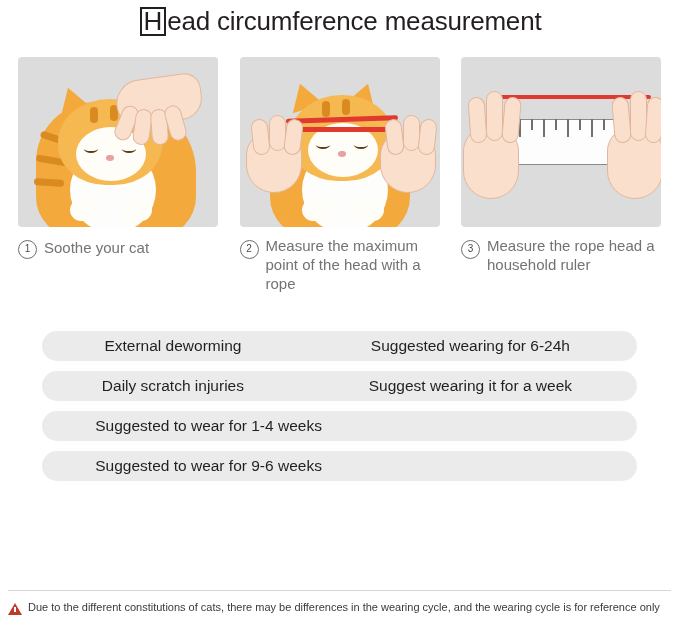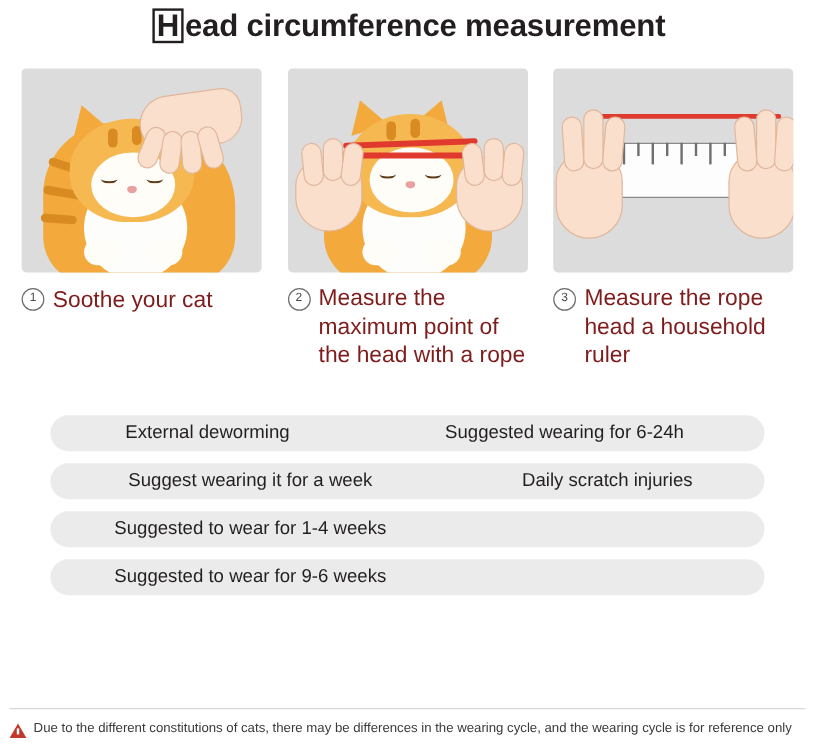--- a/index.html
+++ b/index.html
@@ -16,21 +16,21 @@
     overflow: hidden;
   }
 
   
   .title-wrap {
     text-align: center;
     padding-top: 6px;
   }
   .title {
     font-size: 26px;
-    font-weight: bold;
+    font-weight: normal;
     letter-spacing: -0.2px;
     color: #231f20;
     display: inline-block;
     position: relative;
     padding-left: 2px;
   }
   .title-cap {
     display: inline-block;
     border: 2px solid #231f20;
     padding: 0 2px;
@@ -72,23 +72,23 @@
     height: 17px;
     border: 1px solid #6d6d6d;
     border-radius: 50%;
     font-size: 10px;
     line-height: 16px;
     text-align: center;
     color: #4a4a4a;
     margin-top: 3px;
   }
   .caption-text {
-    font-size: 19px;
+    font-size: 15px;
     line-height: 1.25;
-    color: #7f1d1d;
+    color: #737373;
   }
   .step1 .caption-text { padding-top: 2px; }
   .step2 .caption, .step3 .caption { align-items: flex-start; }
 
   
   .rows {
     margin: 38px 42px 0 42px;
   }
   .row {
     display: flex;
@@ -381,22 +381,22 @@
   </div>
 
 </div>
 
 <div class="rows">
   <div class="row">
     <div class="cell cell-left">External deworming</div>
     <div class="cell cell-right">Suggested wearing for 6-24h</div>
   </div>
   <div class="row">
+    <div class="cell cell-left">Daily scratch injuries</div>
     <div class="cell cell-right">Suggest wearing it for a week</div>
-    <div class="cell cell-left">Daily scratch injuries</div>
   </div>
   <div class="row">
     <div class="cell cell-right">Suggested to wear for 1-4 weeks</div>
   </div>
   <div class="row">
     <div class="cell cell-right">Suggested to wear for 9-6 weeks</div>
   </div>
 </div>
 
 <div class="footer-line"></div>

